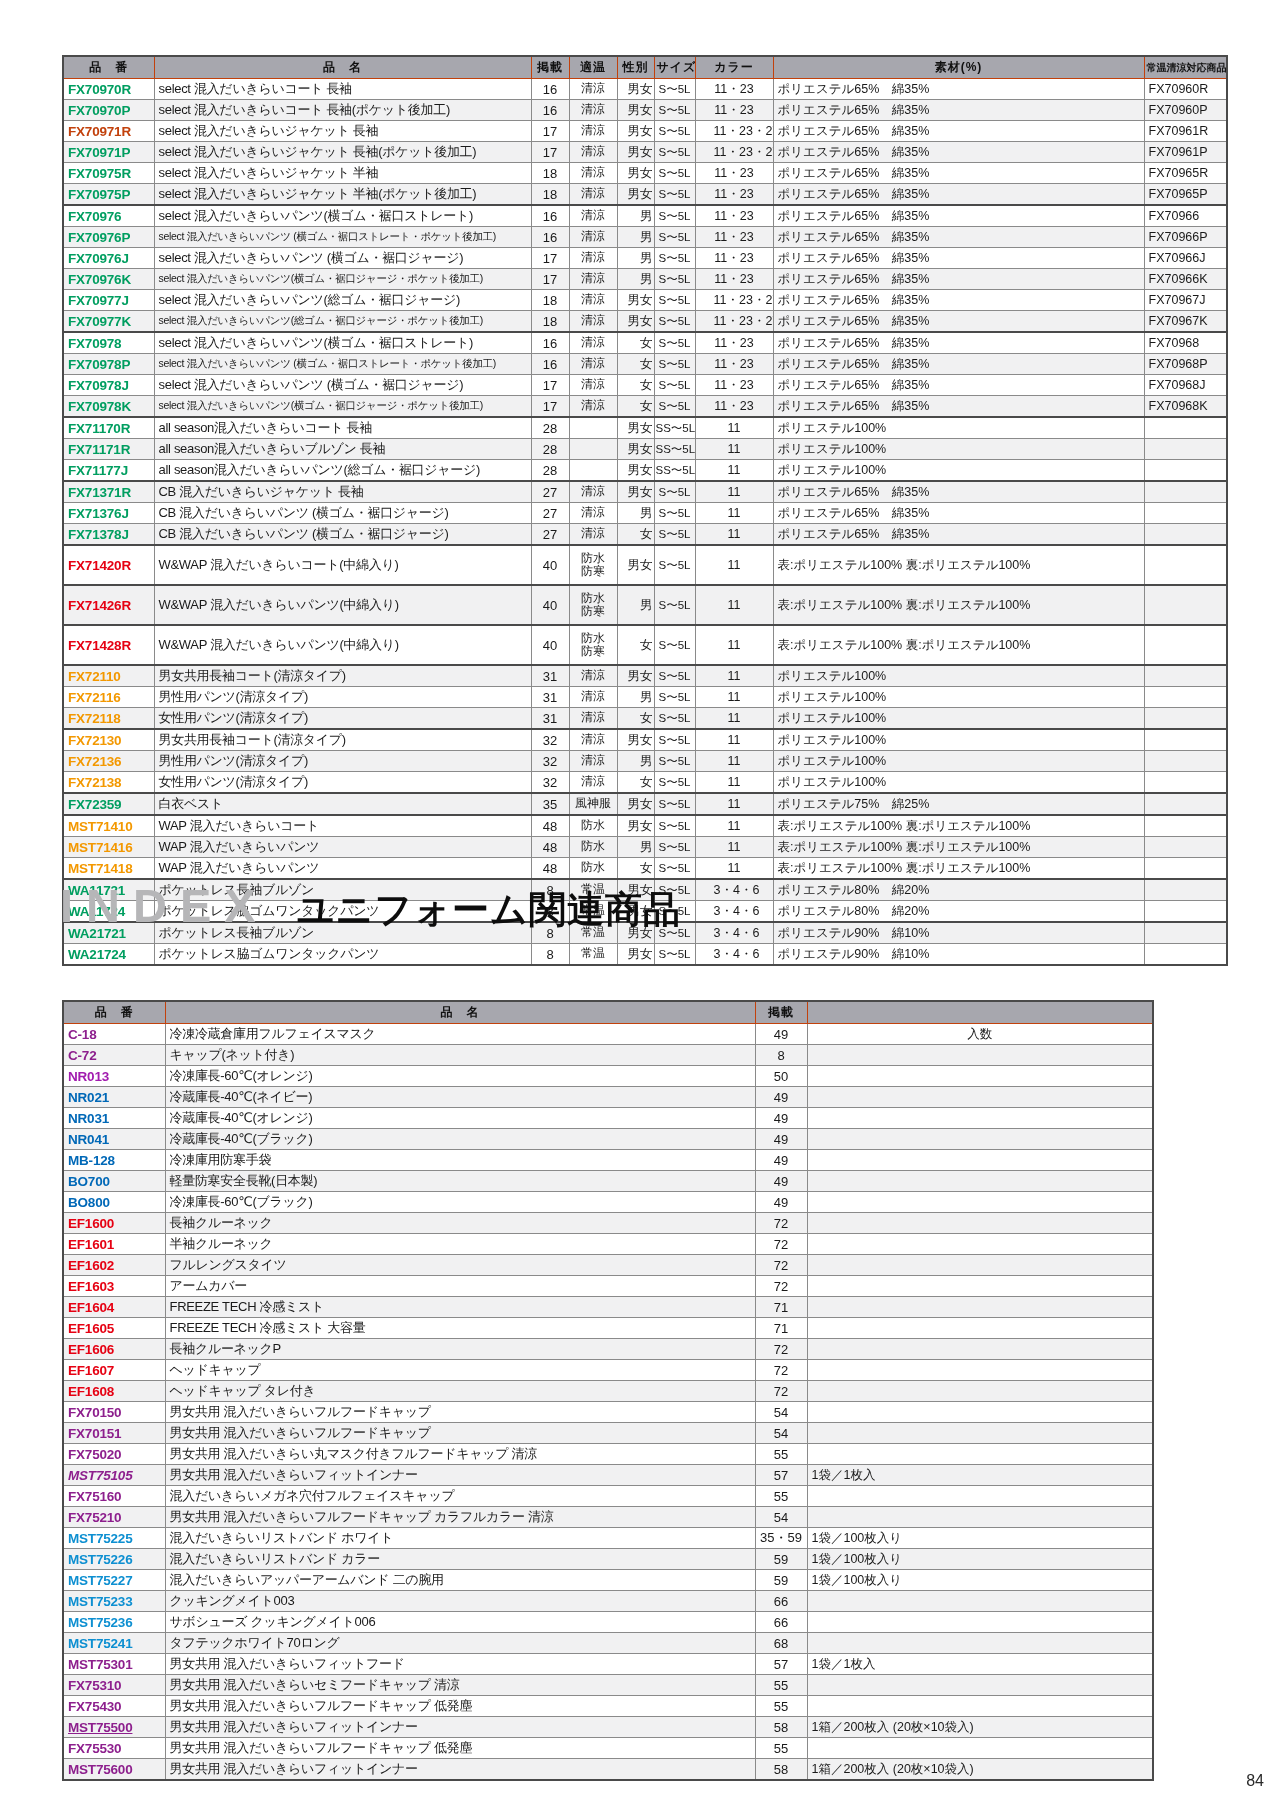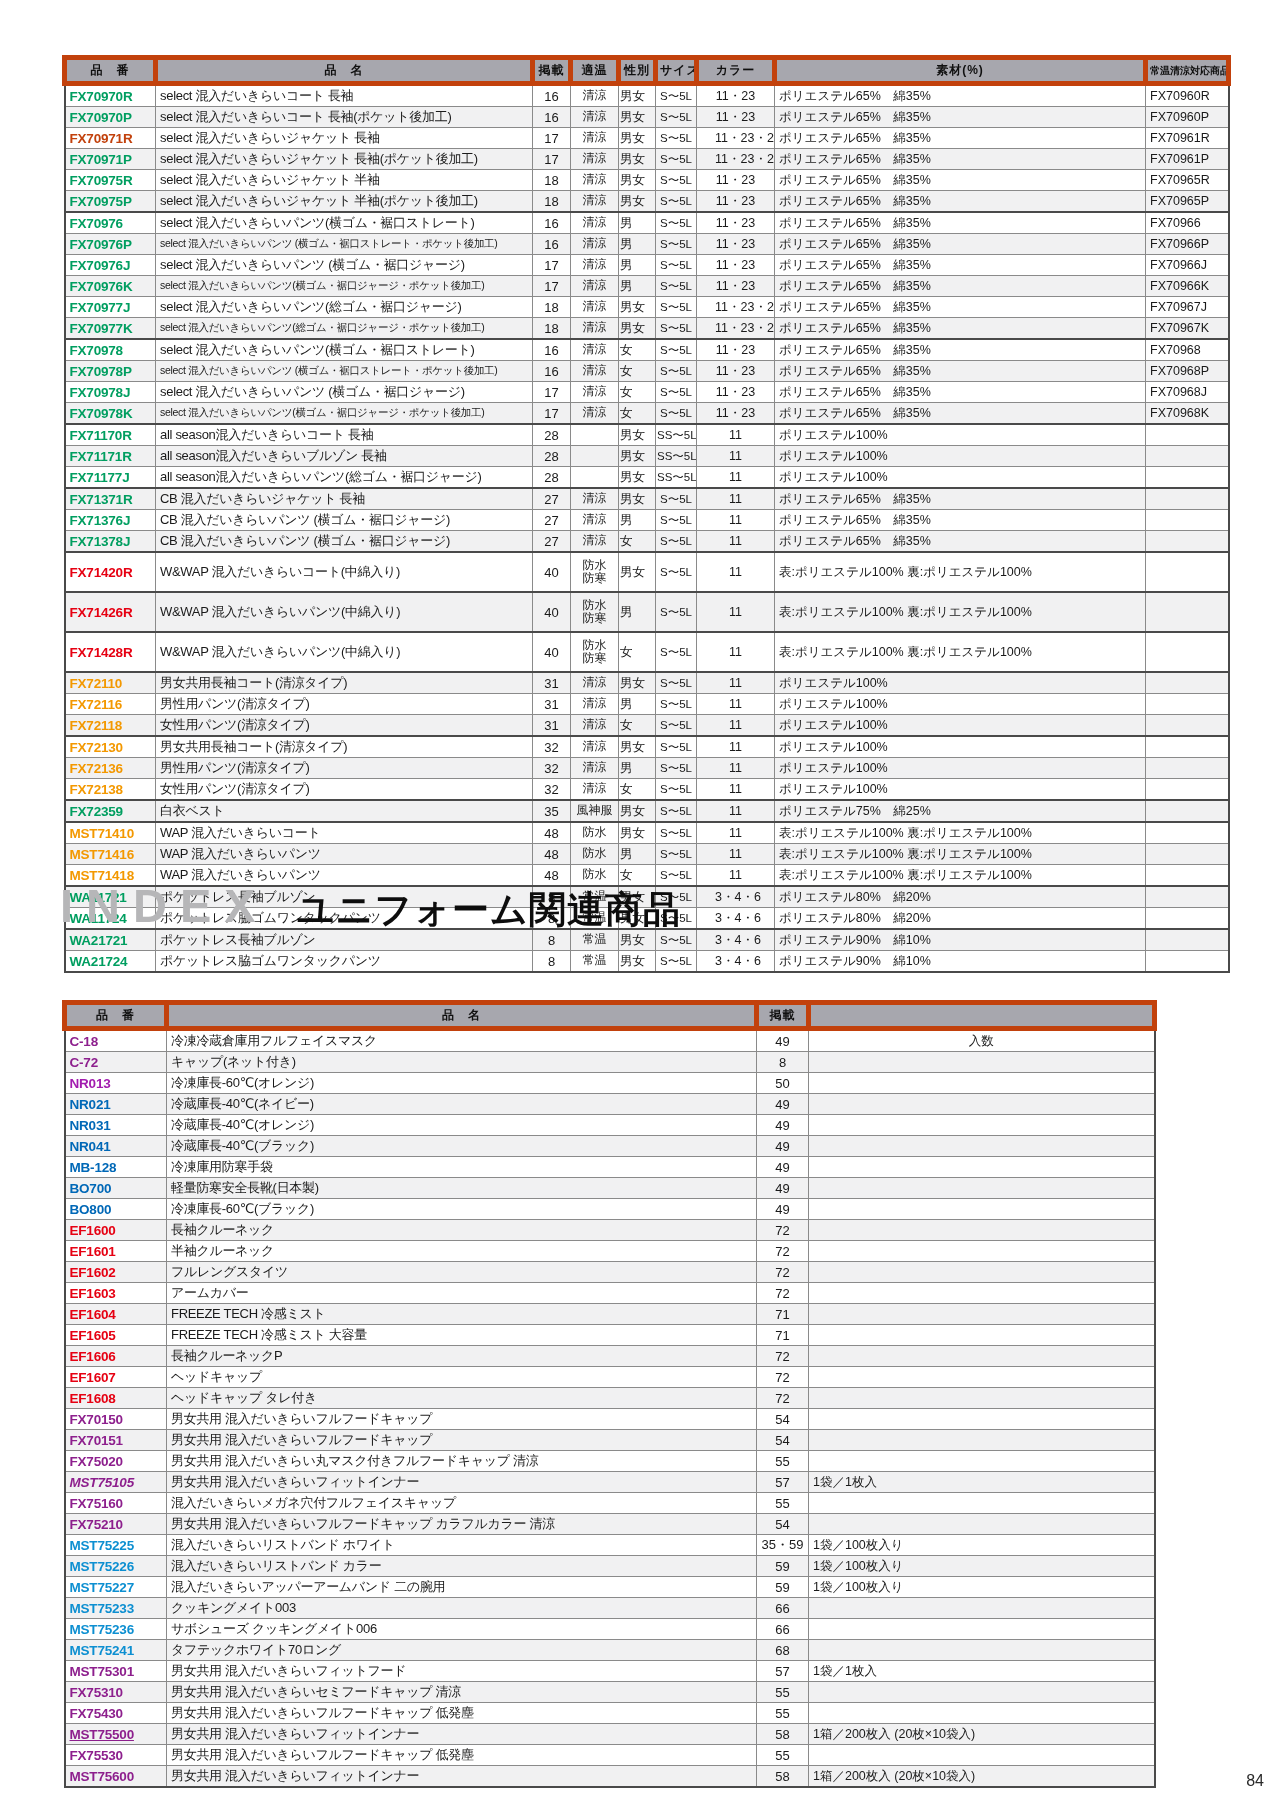--- a/index.html
+++ b/index.html
@@ -4,35 +4,35 @@
 <style>
   html,body{margin:0;padding:0;}
   body{
     width:1280px;height:1810px;position:relative;background:#ffffff;
     font-family:"Liberation Sans","DejaVu Sans",sans-serif;color:#1a1a1a;
   }
   table{border-collapse:collapse;table-layout:fixed;position:absolute;border:2px solid #4a4a4a;}
   #t1{left:62px;top:55px;width:1164px;}
   #t2{left:62px;top:1000px;width:1090px;}
   th{
-    background:#a7a7ae;border:5px solid #c2410c;font-size:12px;font-weight:bold;
+    background:#a7a7ae;border:1px solid #c2410c;font-size:12px;font-weight:bold;
     height:21px;padding:0 2px;color:#101010;letter-spacing:1px;overflow:hidden;white-space:nowrap;
   }
   #t1 th.small{font-size:10px;letter-spacing:0;}
   td{
     border:1px solid #8a8a8a;height:20px;padding:0 4px;font-size:13px;
     overflow:hidden;white-space:nowrap;background:#fff;vertical-align:middle;
   }
   tbody tr:nth-child(even) td{background:#f1f1f2;}
   tr.tall td{height:38px;}
   tr.group-end td{border-bottom:2px solid #4a4a4a;}
   td.code{font-weight:bold;font-size:13.5px;letter-spacing:-0.2px;}
   td.center{text-align:center;}
   td.temp{text-align:center;font-size:12px;white-space:pre-line;line-height:1.1;padding:0 1px;}
-  td.gender{text-align:left;font-size:12.5px;padding:0 1px;}
+  td.gender{text-align:right;font-size:12.5px;padding:0 1px;}
   td.size{text-align:center;font-size:11.5px;padding:0 1px;}
   td.ccode{text-align:center;font-size:12.5px;padding:0 18px;}
   td.name{letter-spacing:-0.3px;}
   td.material,td.alt,td.qty{font-size:12.5px;}
   .idx-head{position:absolute;left:60px;top:882px;display:flex;align-items:baseline;gap:28px;}
   .idx-label{font-size:47px;font-weight:bold;color:#b6b6b8;letter-spacing:13px;line-height:1;}
   .idx-title{font-size:37px;font-weight:bold;color:#0d0d0d;letter-spacing:1px;line-height:1;}
   .page-num{position:absolute;right:16px;top:1772px;font-size:16px;color:#2a2a2a;}
 </style>
 </head>

